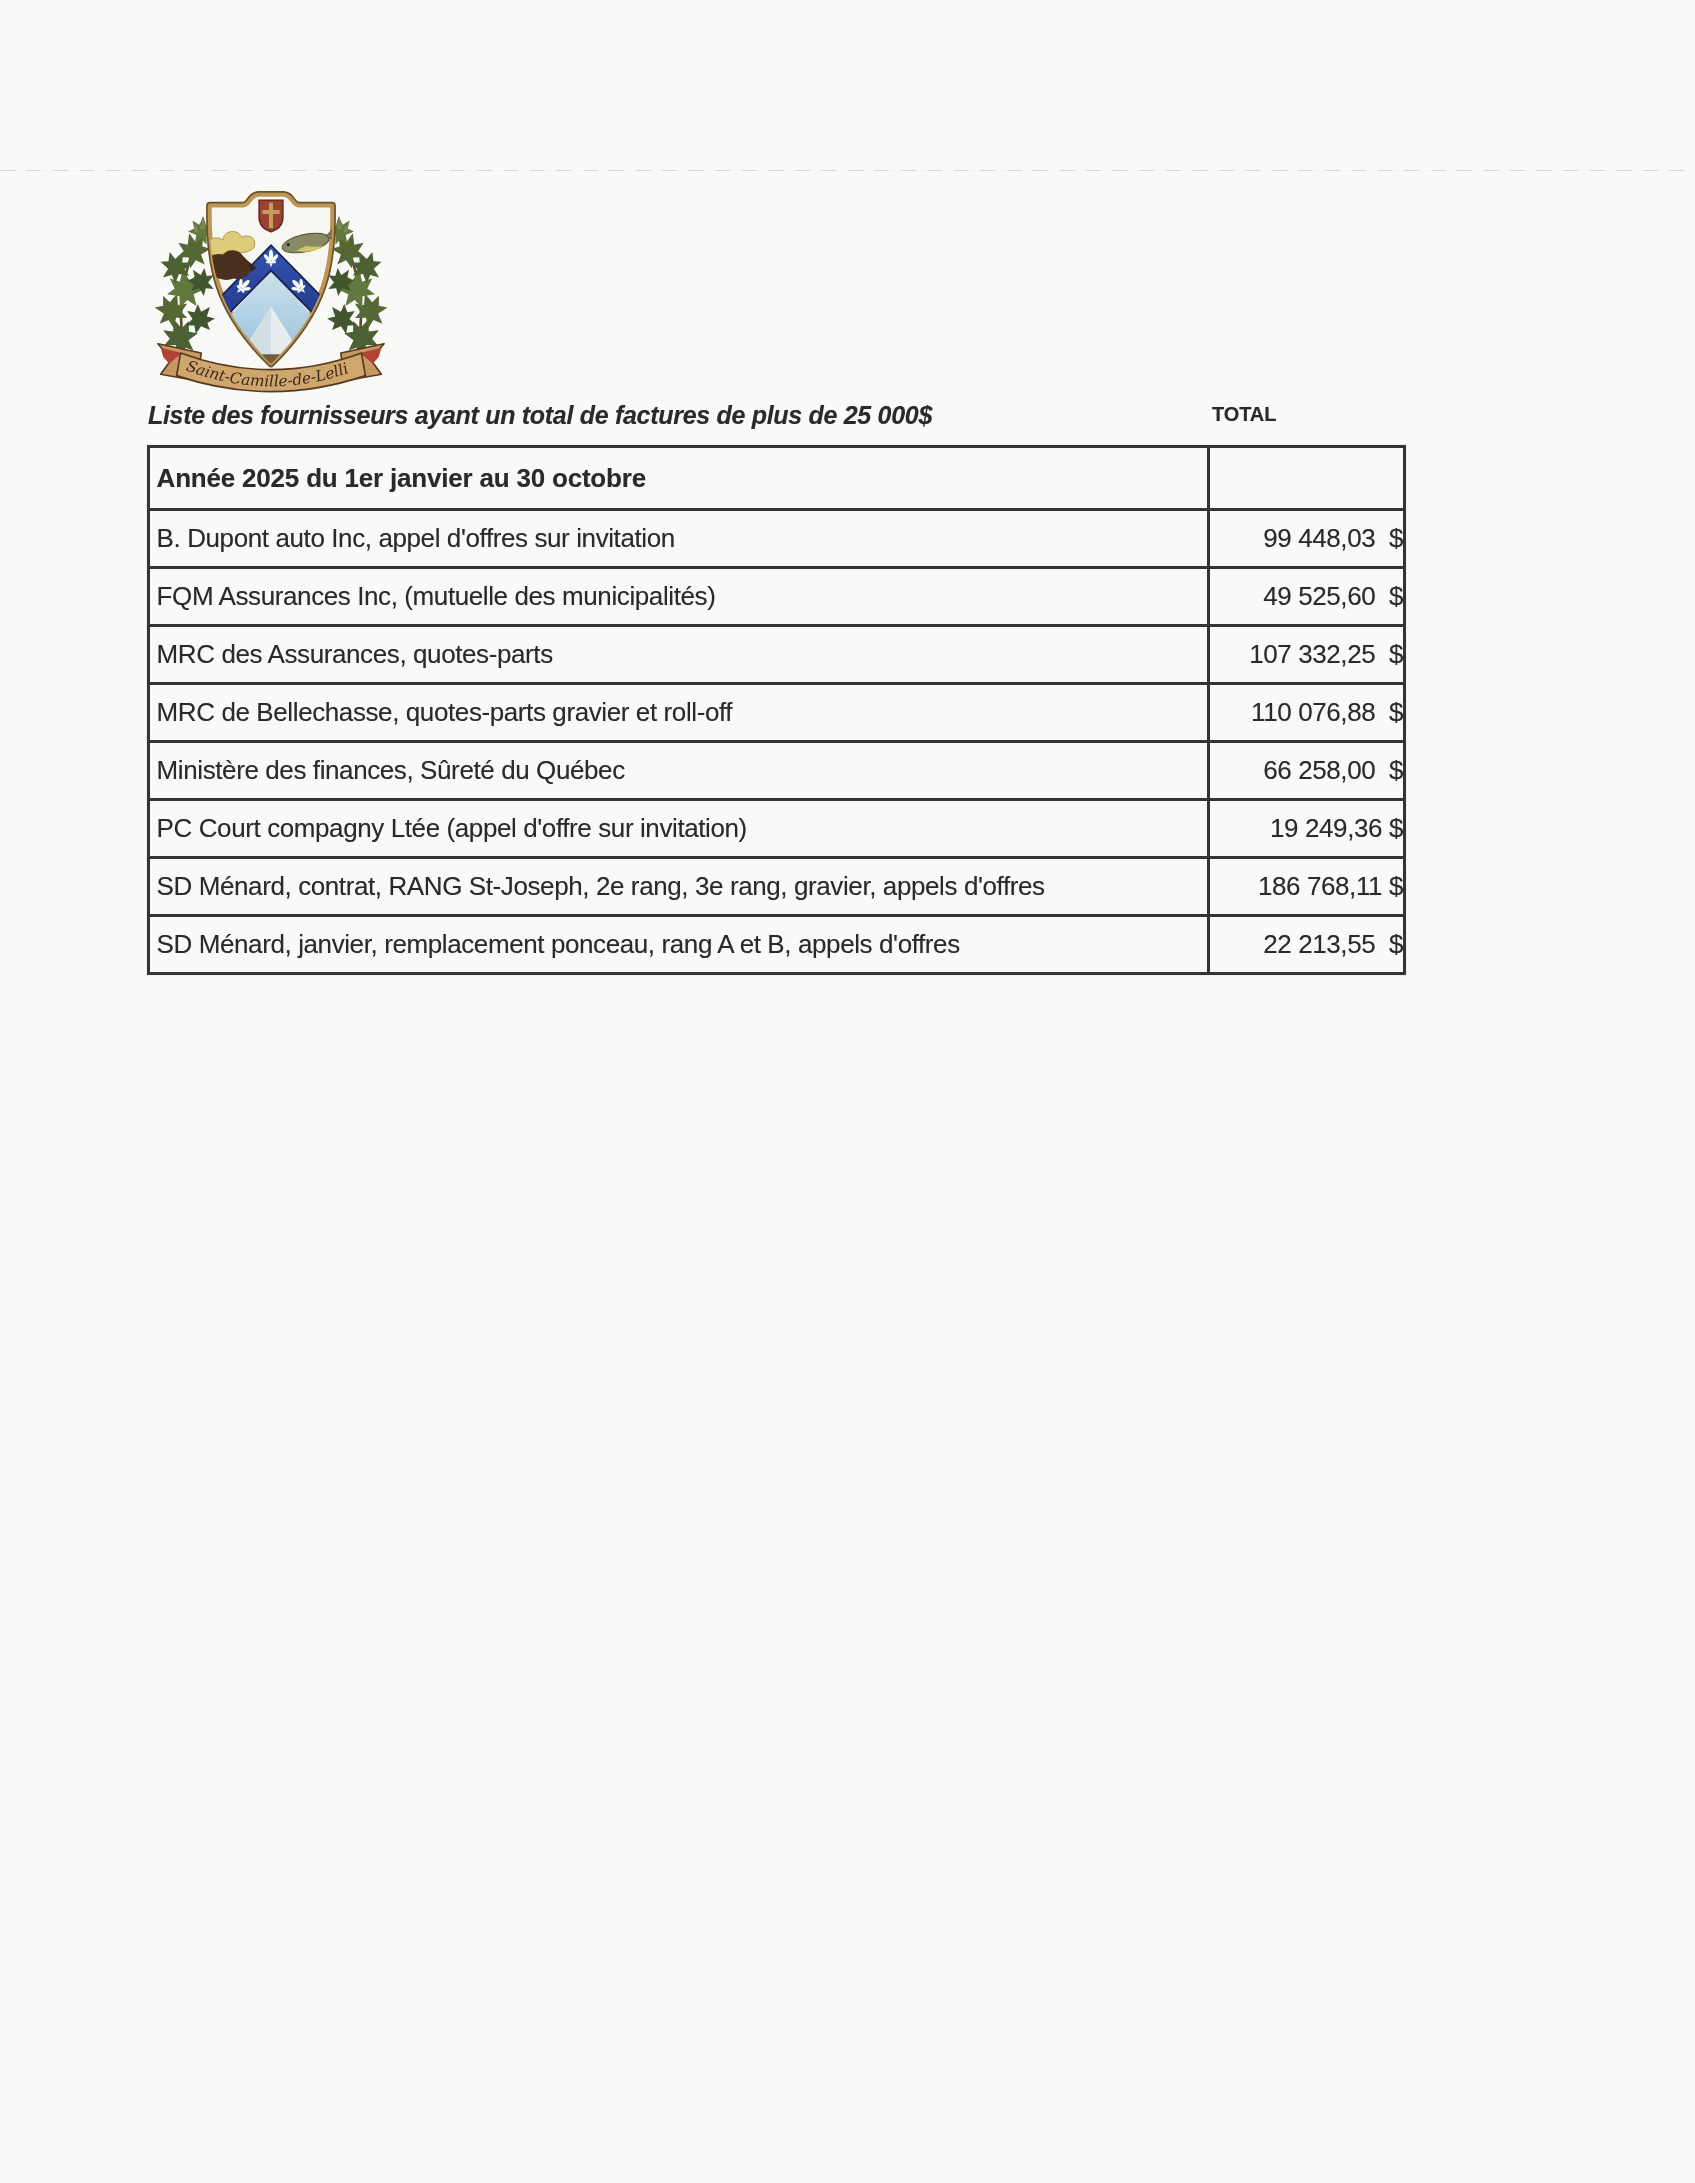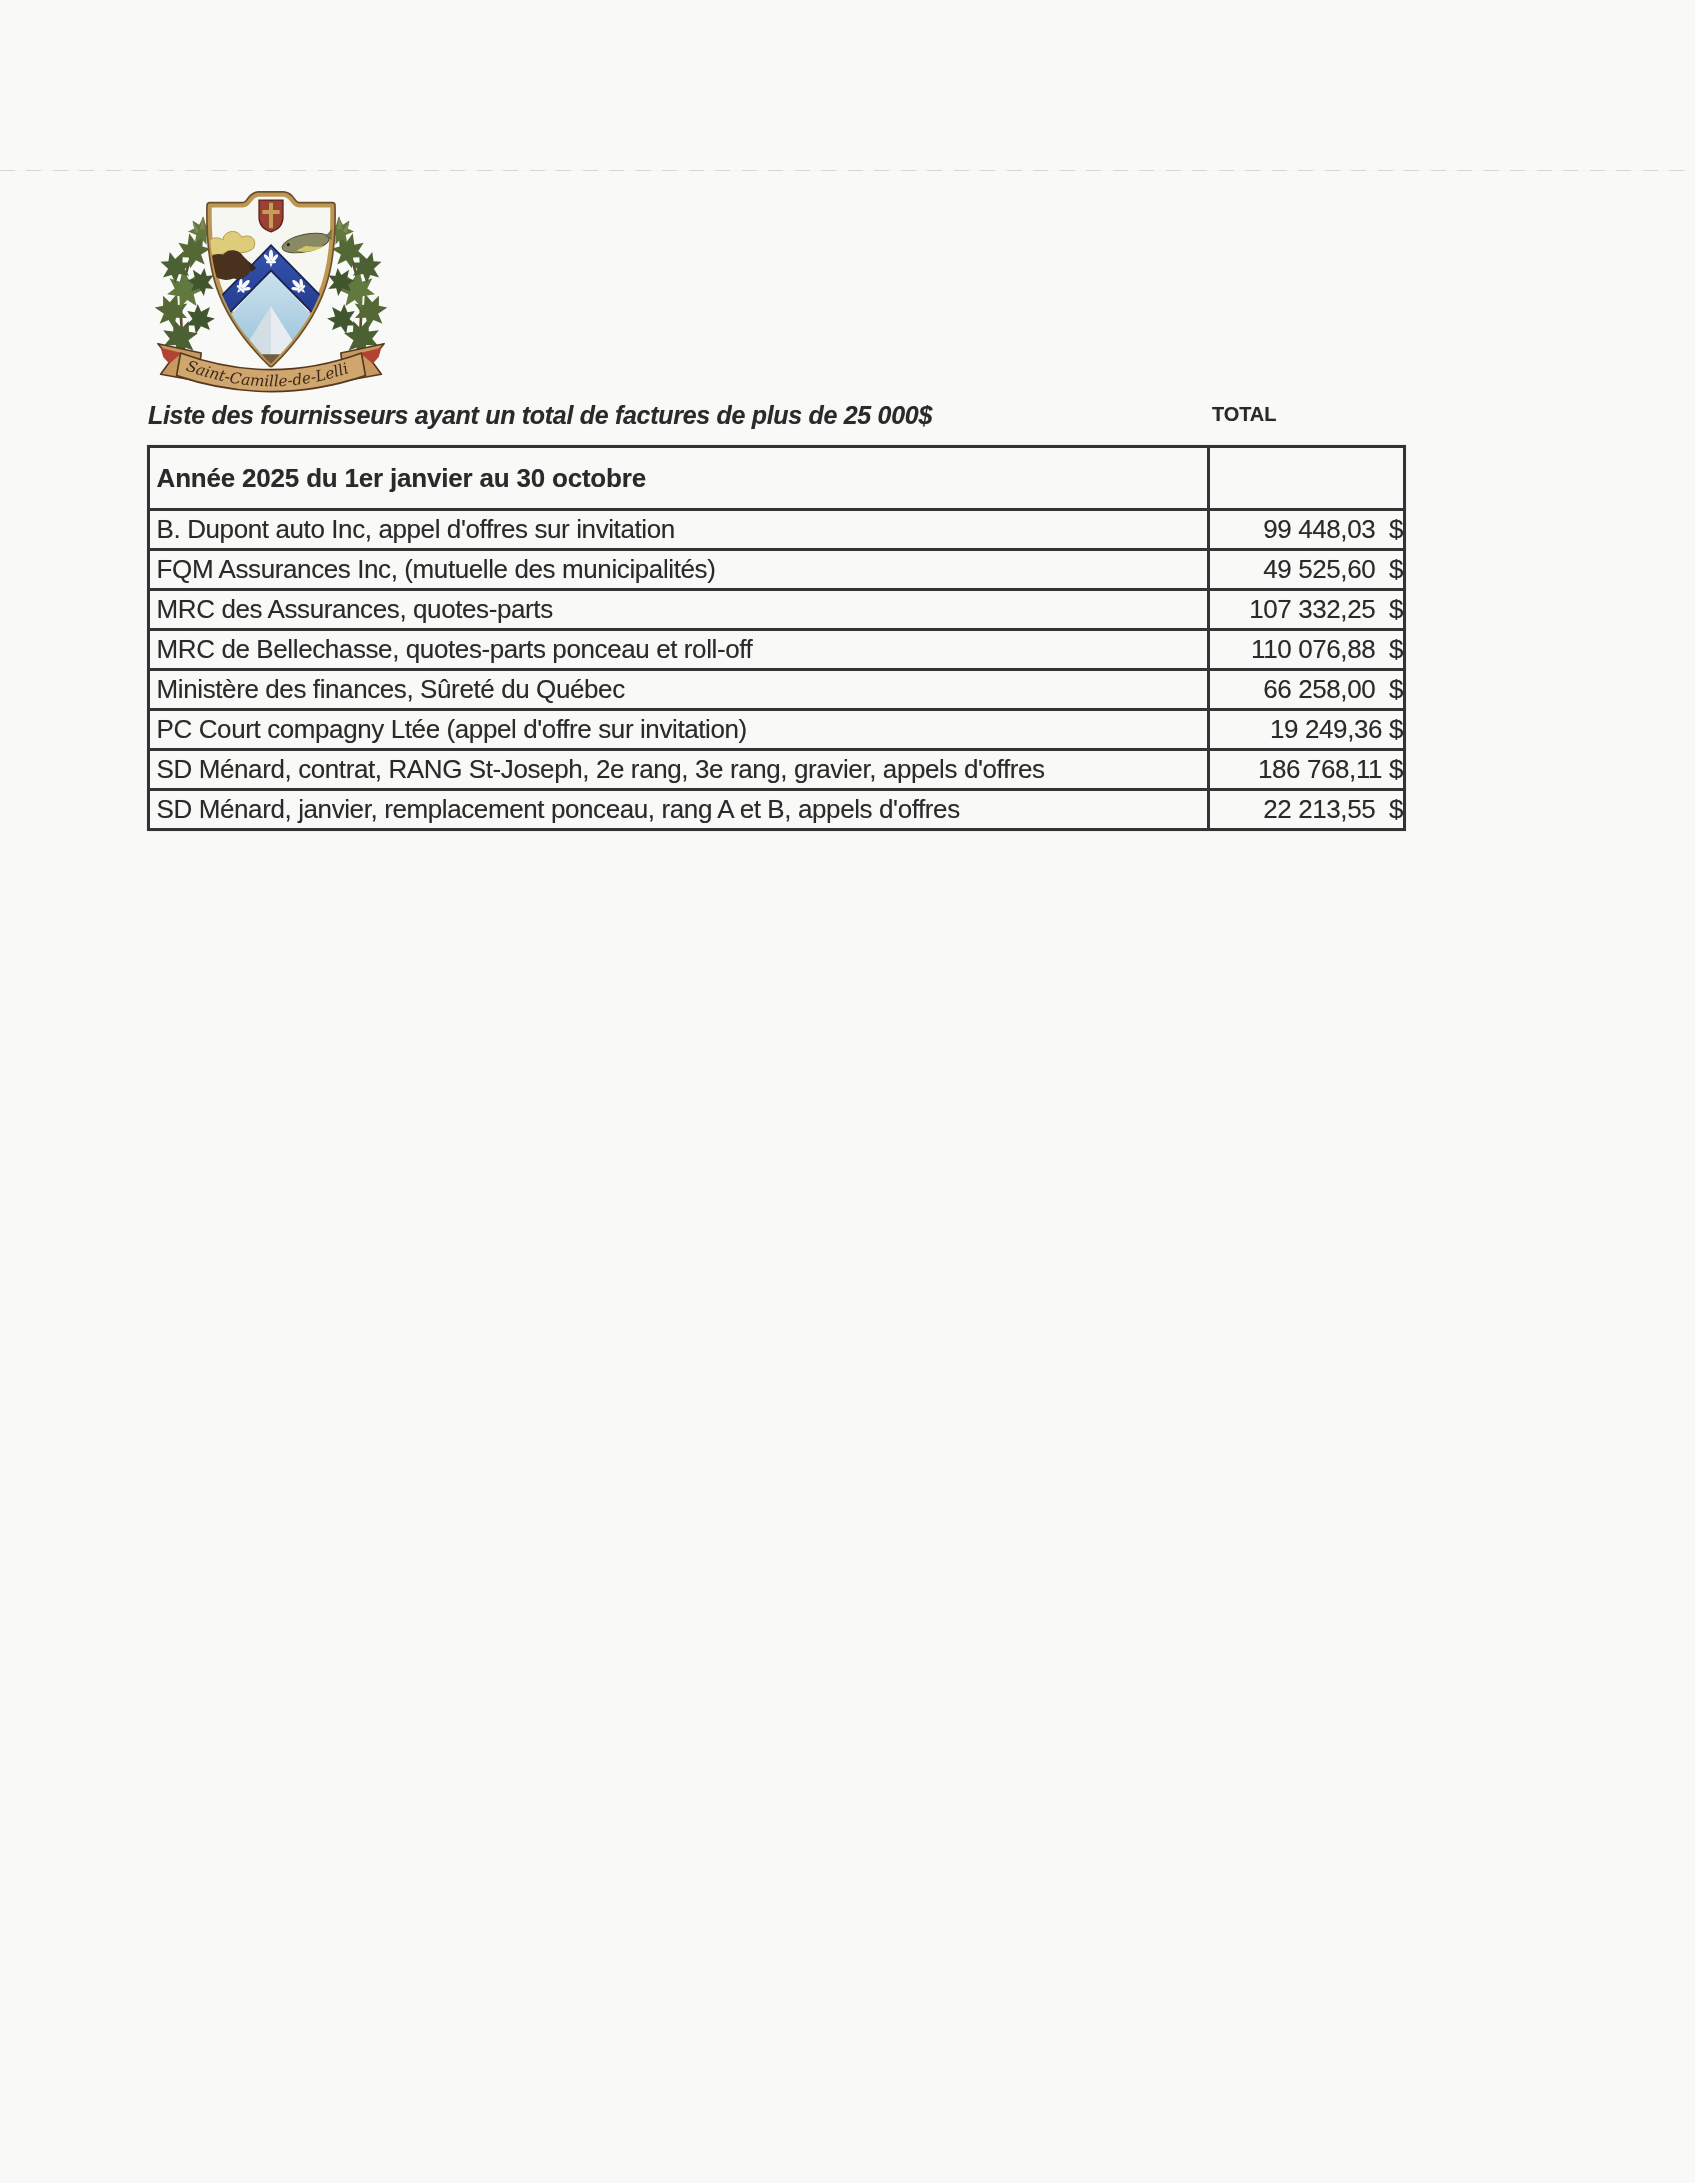--- a/index.html
+++ b/index.html
@@ -41,21 +41,21 @@
     font-size:20px;font-weight:bold;color:var(--ink);
     letter-spacing:-0.1px;
     text-shadow:0 0 0.7px rgba(20,20,20,.35);
   }
   .sup-table{
     position:absolute;left:147px;top:445px;width:1259px;
     border:3.3px solid var(--bc);
     box-sizing:border-box;
     box-shadow:0 0 0.7px rgba(40,40,40,.5);
   }
-  .trow{display:flex;height:40px;border-top:3.3px solid var(--bc);box-sizing:border-box;}
+  .trow{display:flex;height:58px;border-top:3.3px solid var(--bc);box-sizing:border-box;}
   .trow:first-child{border-top:none;height:60px;}
   .cell{
     display:flex;align-items:center;box-sizing:border-box;
     font-size:26px;color:var(--ink);letter-spacing:-0.4px;
     text-shadow:0 0 0.7px rgba(20,20,20,.32);
     white-space:nowrap;overflow:hidden;
   }
   .c-desc{flex:0 0 1057px;padding-left:6.6px;}
   .c-amt{flex:1;border-left:3.3px solid var(--bc);justify-content:flex-end;padding-right:0;}
   .bold{font-weight:bold;letter-spacing:-0.2px;}
@@ -184,21 +184,21 @@
     </div>
     <div class="trow">
       <div class="cell c-desc">FQM Assurances Inc, (mutuelle des municipalités)</div>
       <div class="cell c-amt">49 525,60 &nbsp;$</div>
     </div>
     <div class="trow">
       <div class="cell c-desc">MRC des Assurances, quotes-parts</div>
       <div class="cell c-amt">107 332,25 &nbsp;$</div>
     </div>
     <div class="trow">
-      <div class="cell c-desc">MRC de Bellechasse, quotes-parts ponceau et roll-off</div>
+      <div class="cell c-desc">MRC de Bellechasse, quotes-parts gravier et roll-off</div>
       <div class="cell c-amt">110 076,88 &nbsp;$</div>
     </div>
     <div class="trow">
       <div class="cell c-desc">Ministère des finances, Sûreté du Québec</div>
       <div class="cell c-amt">66 258,00 &nbsp;$</div>
     </div>
     <div class="trow">
       <div class="cell c-desc">PC Court compagny Ltée (appel d'offre sur invitation)</div>
       <div class="cell c-amt">19 249,36 $</div>
     </div>

